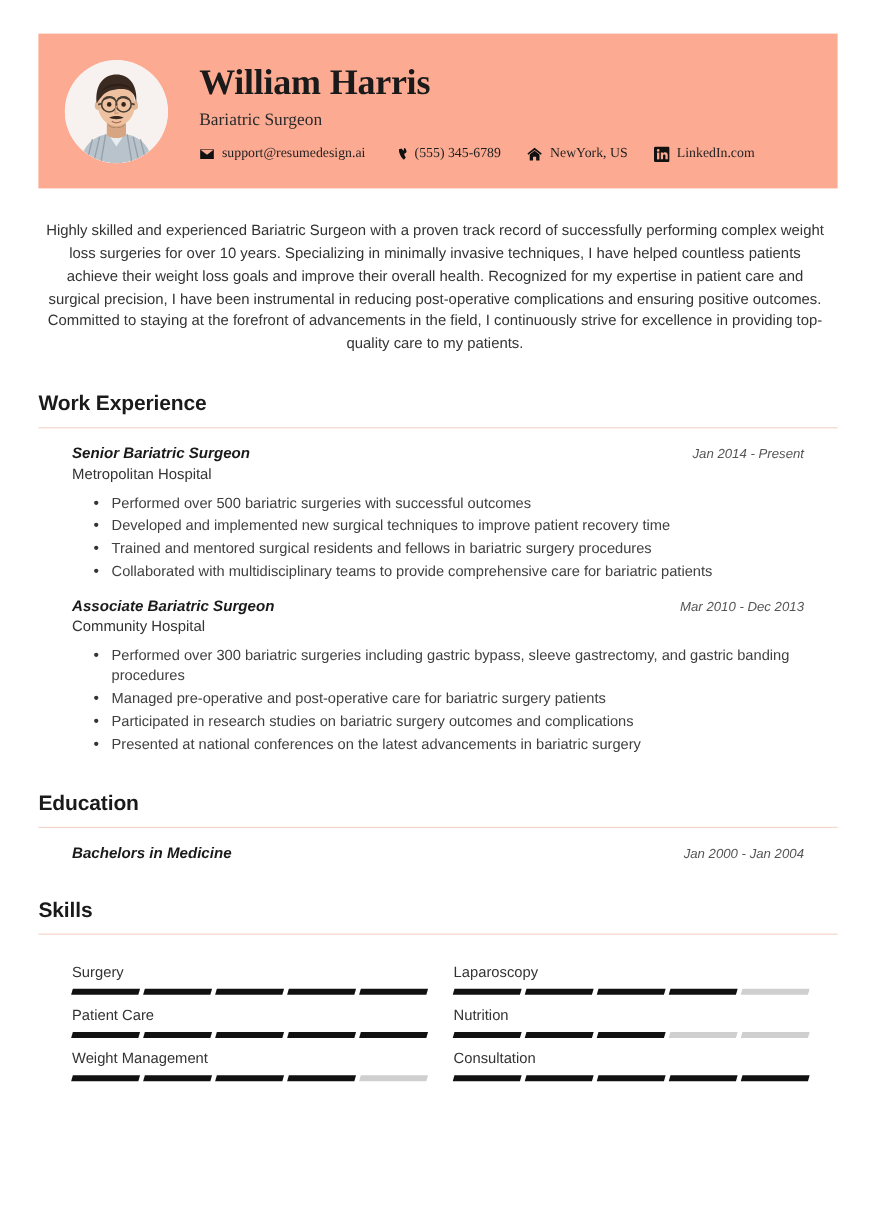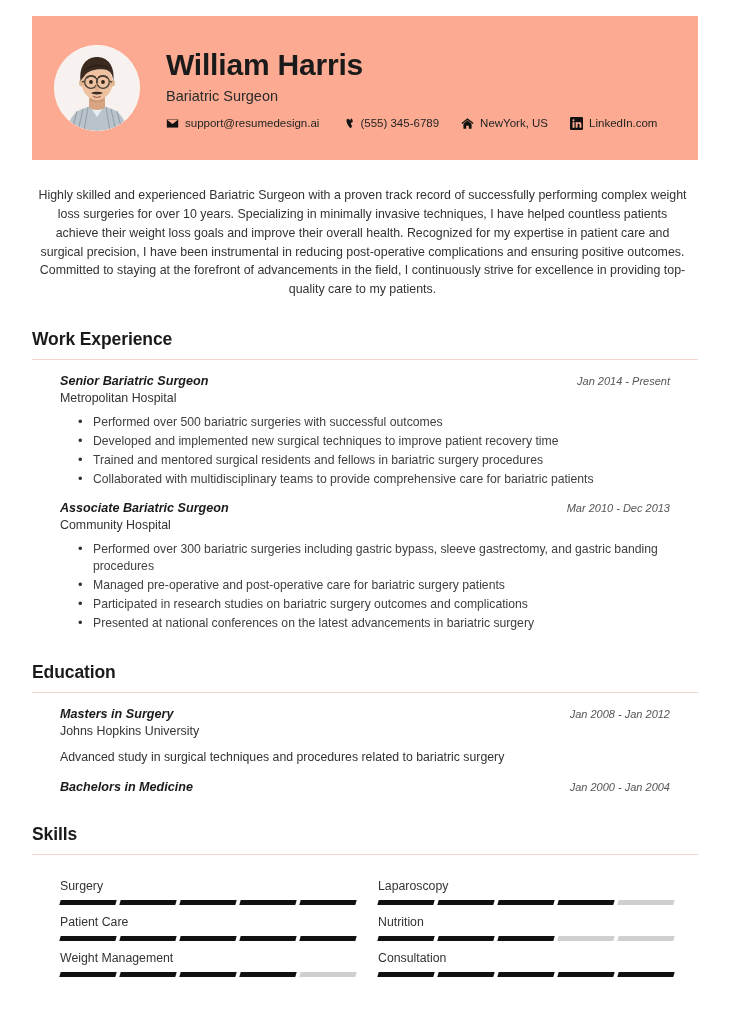--- a/index.html
+++ b/index.html
@@ -16,26 +16,27 @@
   .page {
     width: 730px;
     min-height: 1024px;
     background: #ffffff;
     padding: 0;
     position: relative;
   }
 
   
   .header {
-    margin: 16px 32px 0 32px;
+    margin: 28px 32px 0 32px;
     background: #fcab92;
-    height: 144px;
+    height: 129px;
     display: flex;
     align-items: center;
     padding: 0 22px;
+    font-family: Liberation Serif, serif;
   }
 
   .avatar {
     width: 86px;
     height: 86px;
     border-radius: 50%;
     background: #fdf5f2;
     margin-right: 26px;
     flex: 0 0 86px;
     overflow: hidden;
@@ -354,28 +355,20 @@
         <li>Participated in research studies on bariatric surgery outcomes and complications</li>
         <li>Presented at national conferences on the latest advancements in bariatric surgery</li>
       </ul>
     </div>
   </div>
 
   <div class="section section-edu">
     <div class="section-title">Education</div>
     <div class="section-rule"></div>
 
-    <div class="entry">
-      <div class="entry-head">
-        <div class="entry-role">Masters in Surgery</div>
-        <div class="entry-date">Jan 2008 - Jan 2012</div>
-      </div>
-      <div class="entry-org">Johns Hopkins University</div>
-      <div class="entry-desc">Advanced study in surgical techniques and procedures related to bariatric surgery</div>
-    </div>
 
     <div class="entry">
       <div class="entry-head">
         <div class="entry-role">Bachelors in Medicine</div>
         <div class="entry-date">Jan 2000 - Jan 2004</div>
       </div>
     </div>
   </div>
 
   <div class="section section-skills">

